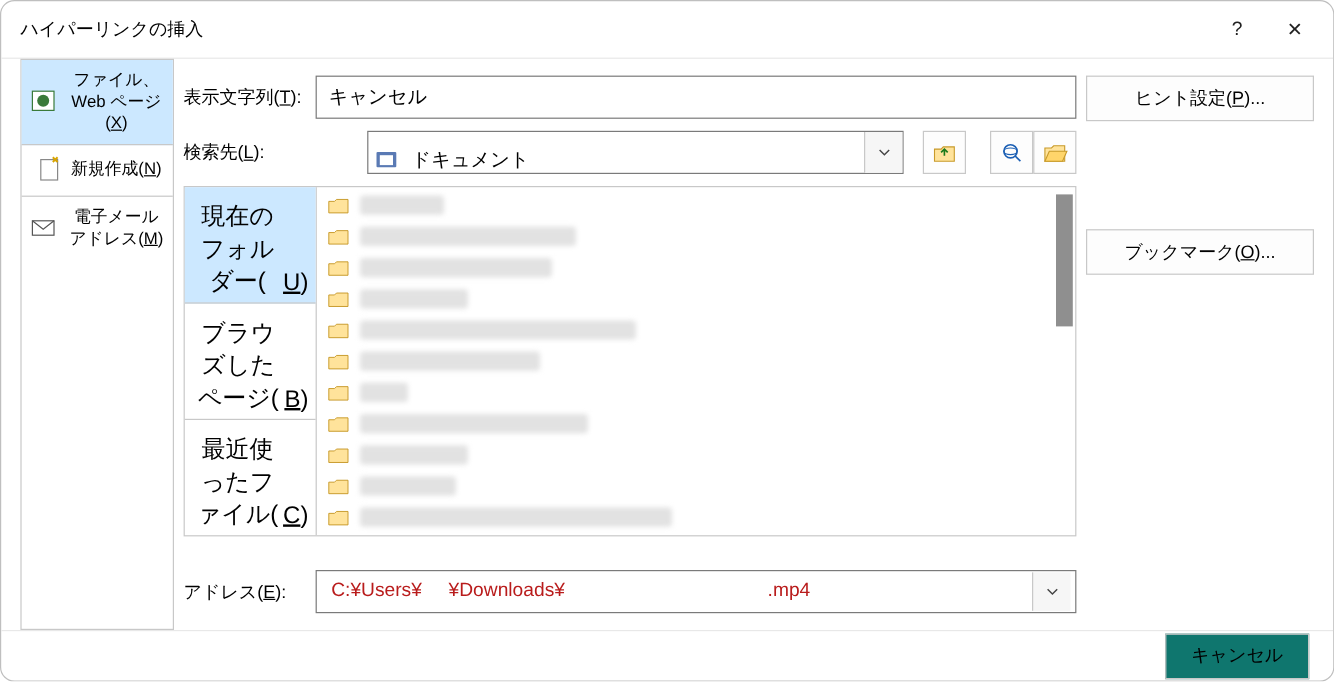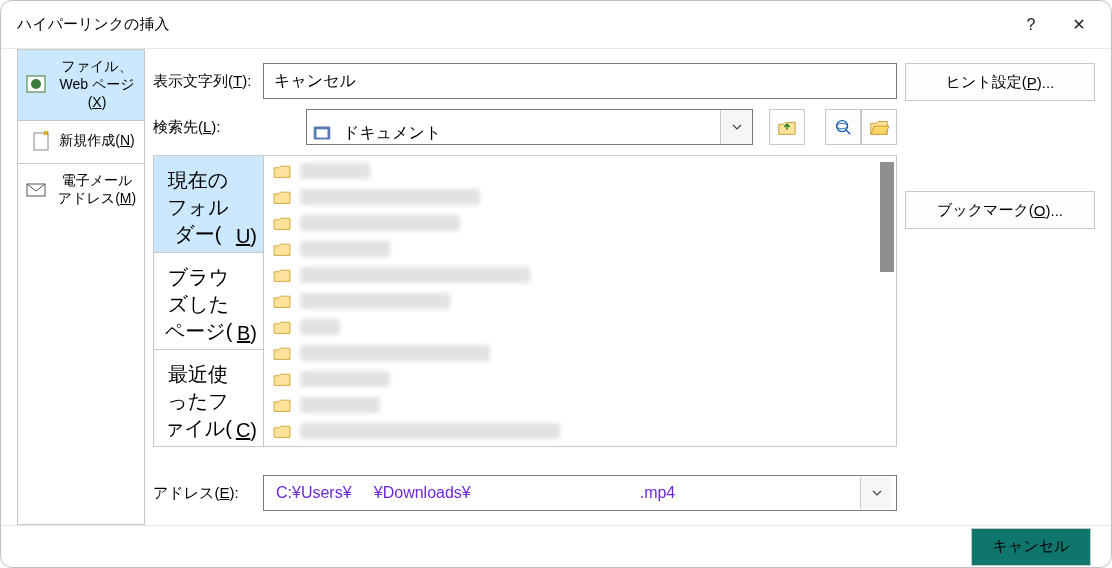--- a/index.html
+++ b/index.html
@@ -63,21 +63,21 @@
   .field {
     height: 36px;
     border: 1px solid #7a7a7a;
     padding: 0 10px;
     font-size: 16px;
     background: #fff;
     display:flex; align-items:center;
   }
   .field.display-text { flex: 1; }
   .field.address { flex: 1; padding: 0 4px 0 10px; }
-  .field.address input { border:0; outline:0; font-size:16px; flex:1; background:transparent; color:#6d28d9; font-family:inherit;}
+  .field.address input { border:0; outline:0; font-size:16px; flex:1; background:transparent; color:#b91c1c; font-family:inherit;}
   .combo {
     flex: 1; max-width: 448px;
     display: flex; align-items: flex-end;
     height: 36px;
     border: 1px solid #7a7a7a;
     background: #fff;
     padding-left: 4px;
     gap: 10px;
     margin-left: 43px;
   }

